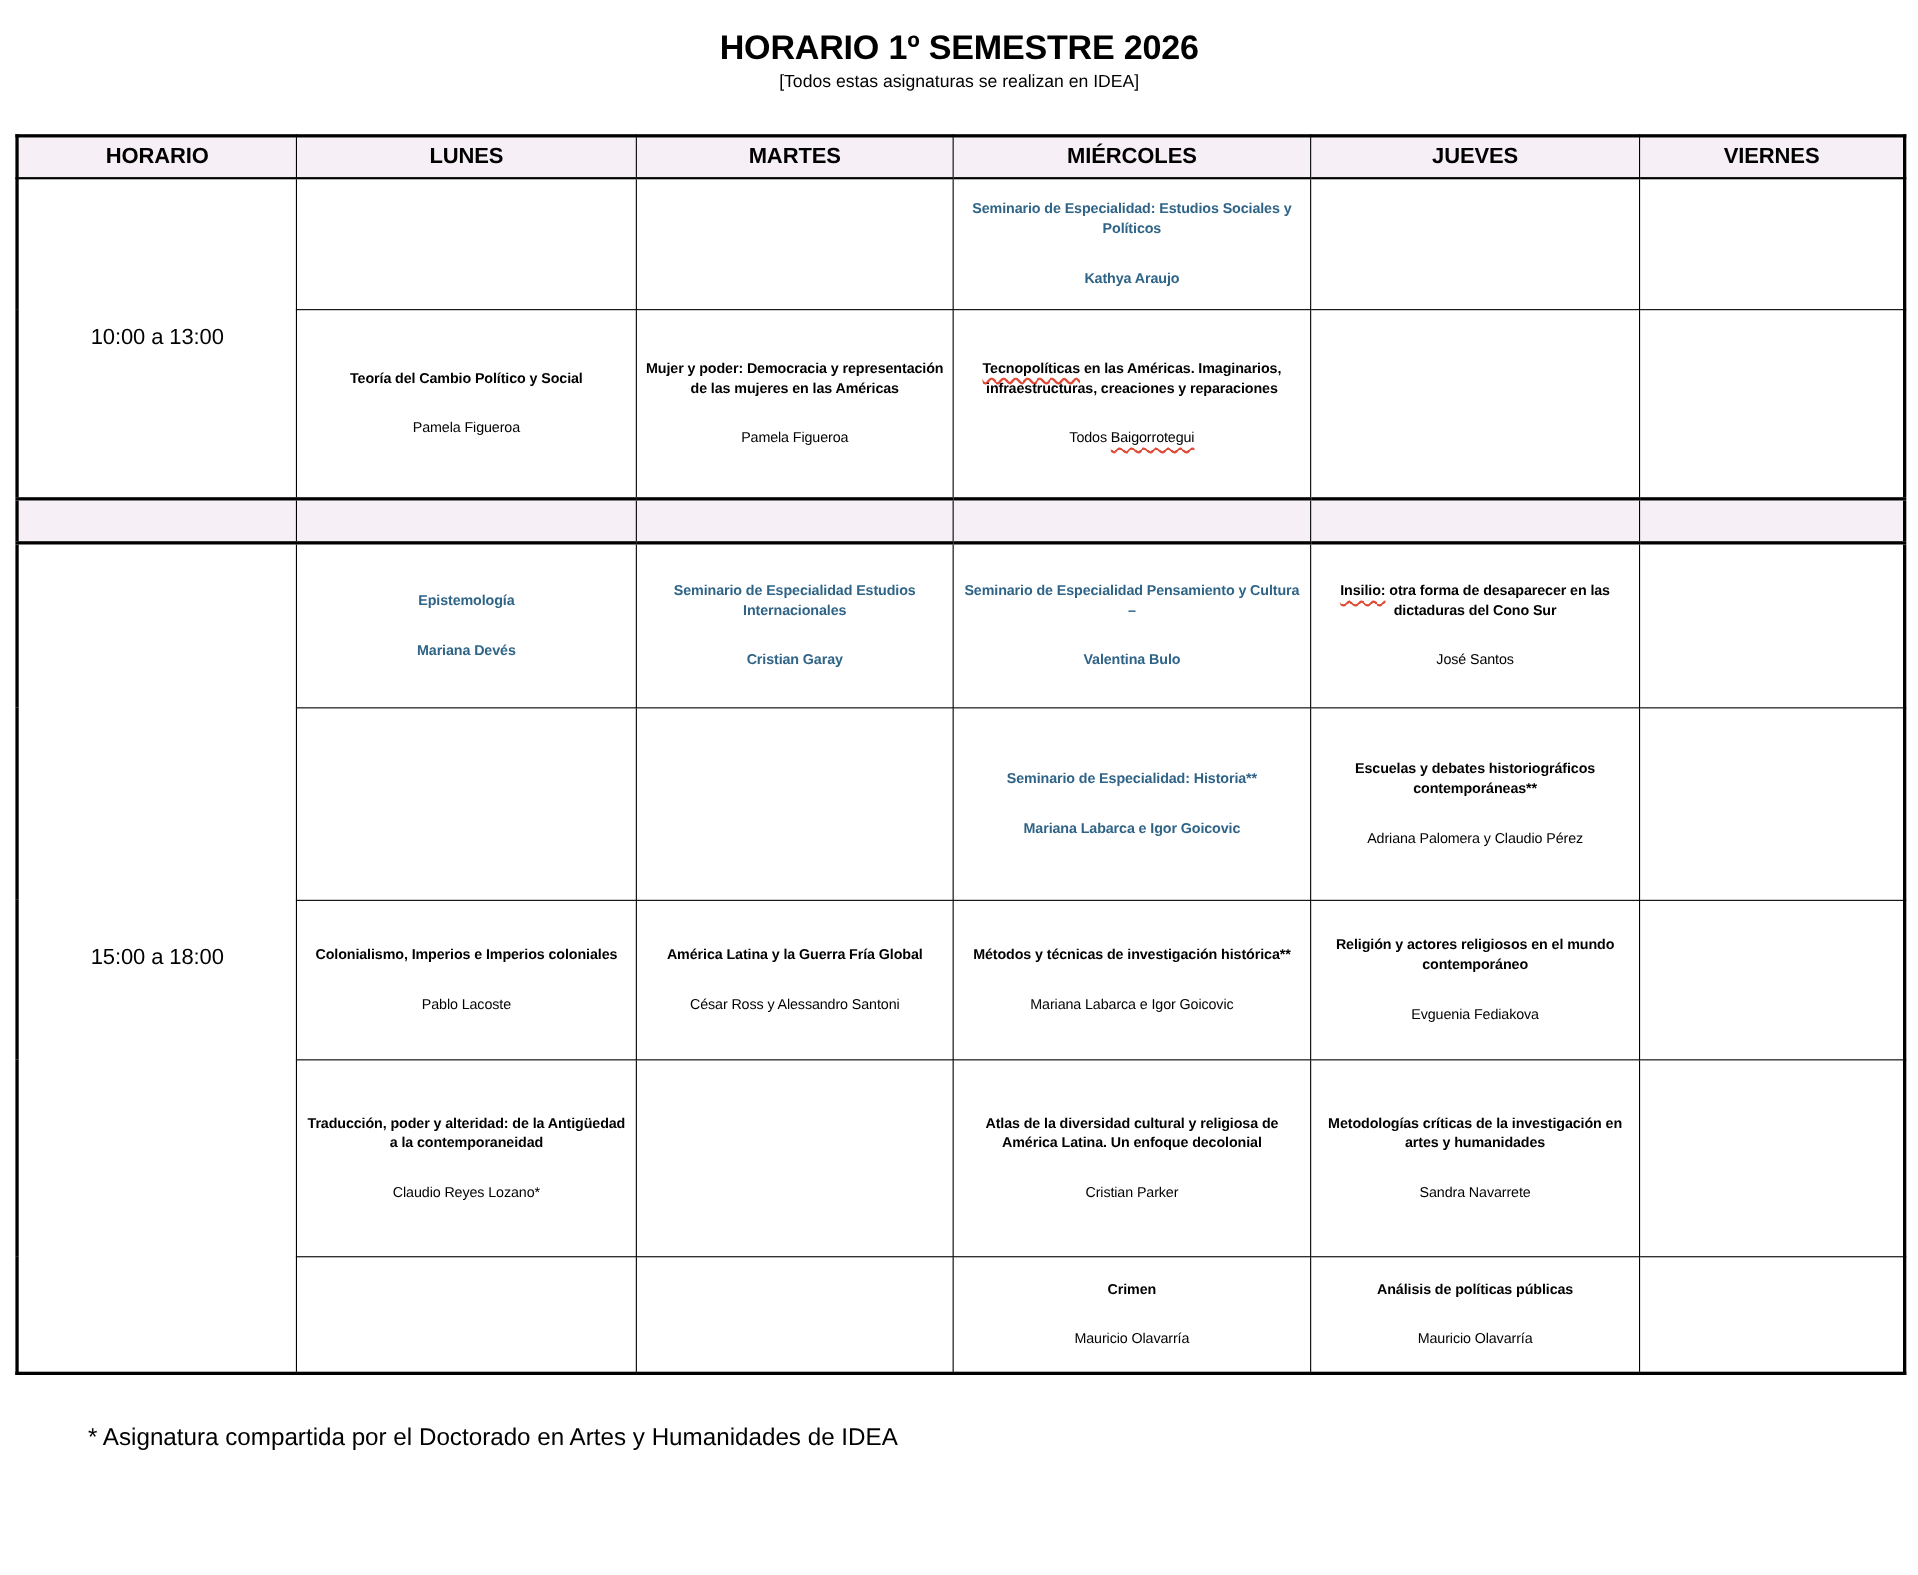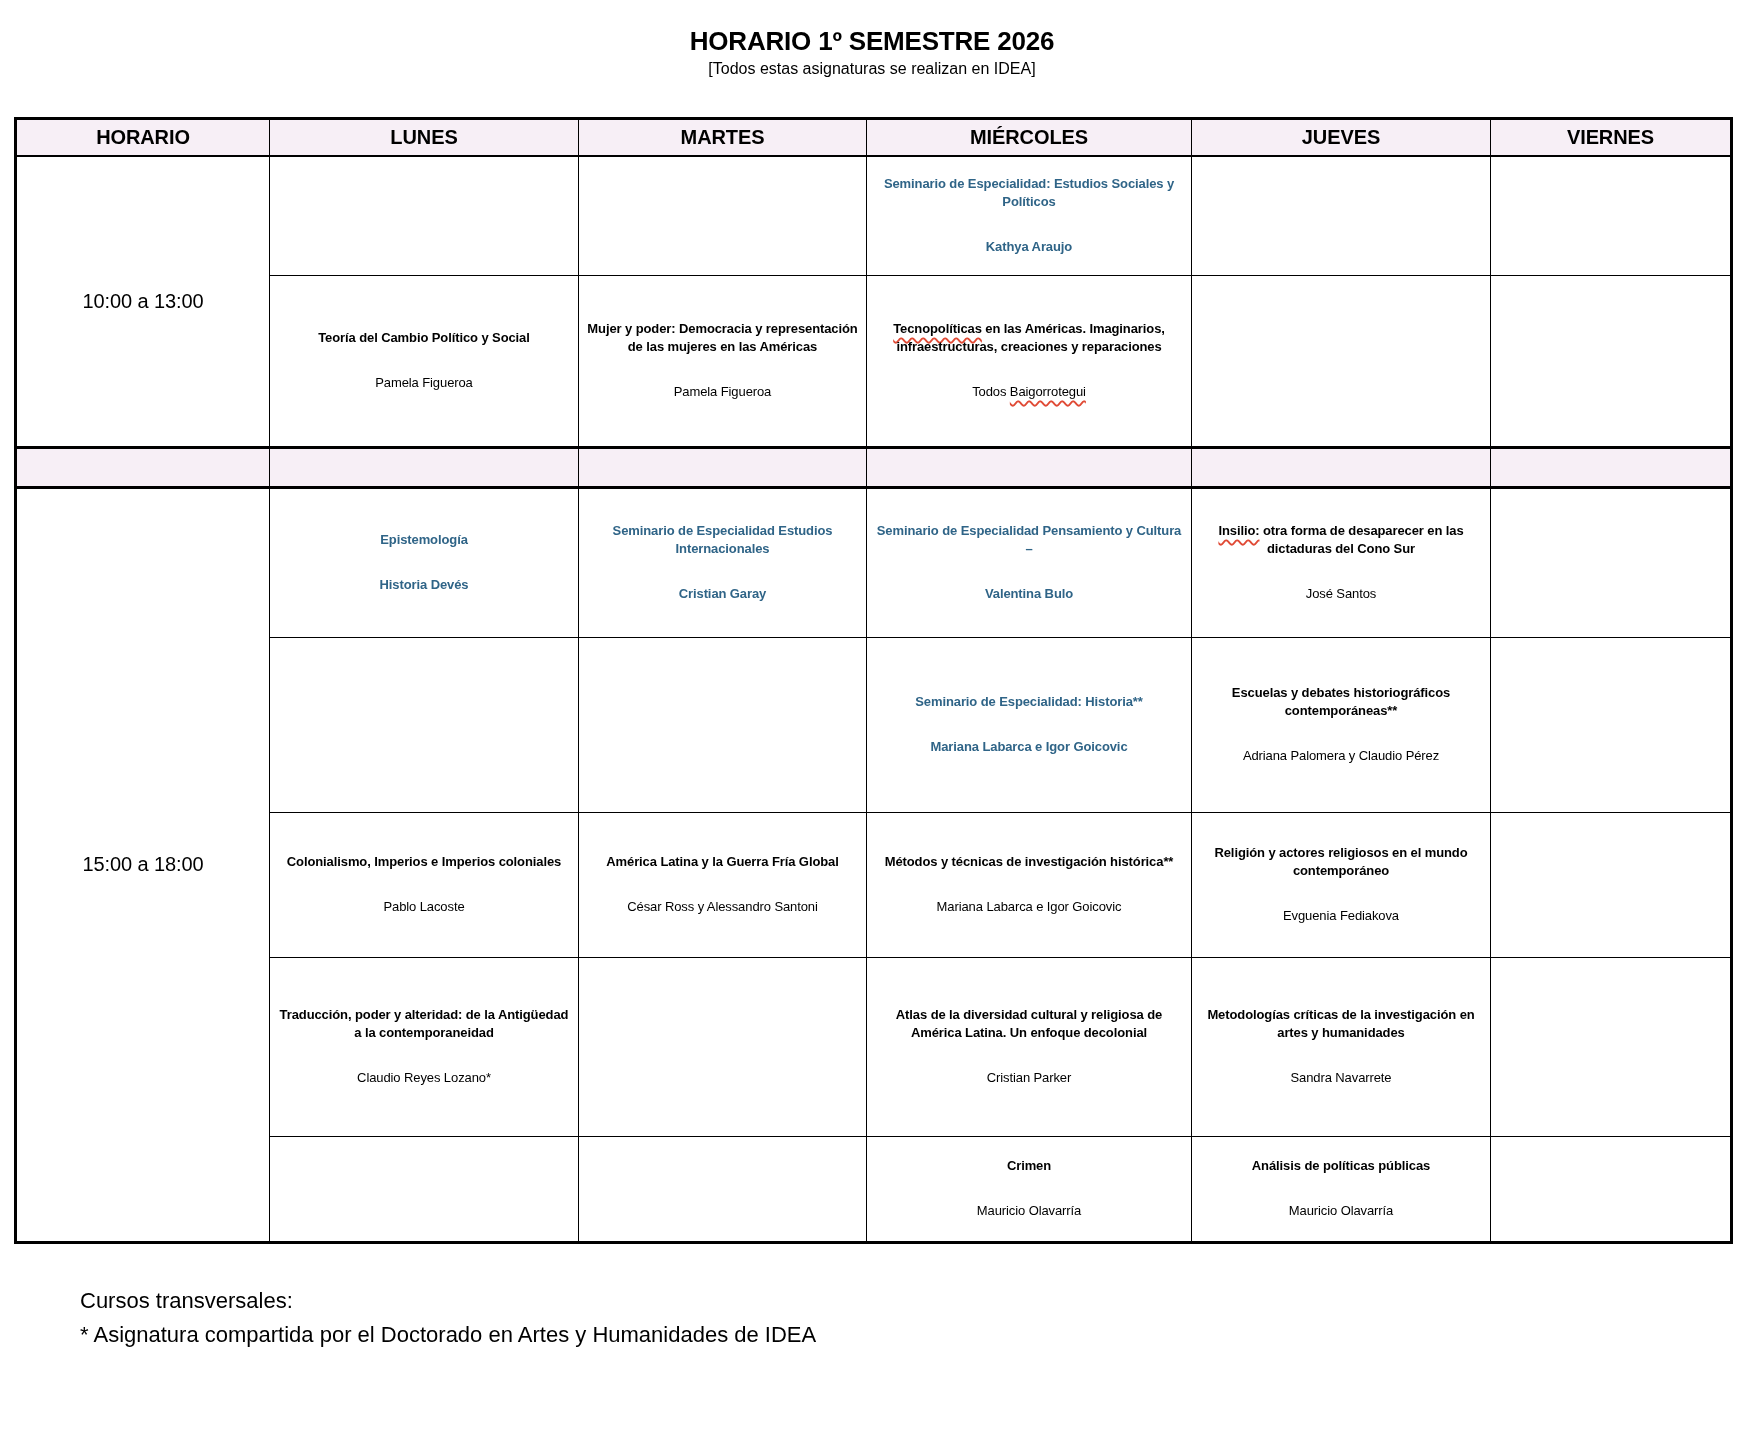--- a/index.html
+++ b/index.html
@@ -14,21 +14,21 @@
   body{
     width:1744px;
     min-height:1432px;
     font-family:"Liberation Sans","DejaVu Sans",sans-serif;
     color:var(--text-color);
   }
   .page{width:1744px;min-height:1432px;padding-top:26px;}
 
   
   .title-block{text-align:center;line-height:1.18;margin-bottom:38px;}
-  .title-line-1,.title-line-2{font-size:26px;font-weight:bold;letter-spacing:-0.2px;}
+  .title-line-1,.title-line-2{font-size:31px;font-weight:bold;letter-spacing:-0.2px;}
   .title-line-3{font-size:16px;font-weight:normal;margin-top:3px;}
 
   
   table.schedule{
     border-collapse:collapse;
     table-layout:fixed;
     width:1716px;
     margin:0 14px;
     border:3px solid var(--border-color);
   }
@@ -149,21 +149,21 @@
         <td></td>
         <td></td>
         <td></td>
         <td></td>
       </tr>
 
       <tr class="h-a1">
         <td class="time-cell" rowspan="5">15:00 a 18:00</td>
         <td class="seminar">
           <div class="course-title">Epistemología</div>
-          <div class="course-prof">Historia Devés</div>
+          <div class="course-prof">Mariana Devés</div>
         </td>
         <td class="seminar">
           <div class="course-title">Seminario de Especialidad Estudios Internacionales</div>
           <div class="course-prof">Cristian Garay</div>
         </td>
         <td class="seminar">
           <div class="course-title">Seminario de Especialidad Pensamiento y Cultura –</div>
           <div class="course-prof">Valentina Bulo</div>
         </td>
         <td>
@@ -234,17 +234,16 @@
         <td>
           <div class="course-title">Análisis de políticas públicas</div>
           <div class="course-prof">Mauricio Olavarría</div>
         </td>
         <td></td>
       </tr>
     </tbody>
   </table>
 
   <div class="footer-notes">
-    <div>Cursos transversales:</div>
     <div>* Asignatura compartida por el Doctorado en Artes y Humanidades de IDEA</div>
   </div>
 
 </div>
 
 </body></html>

